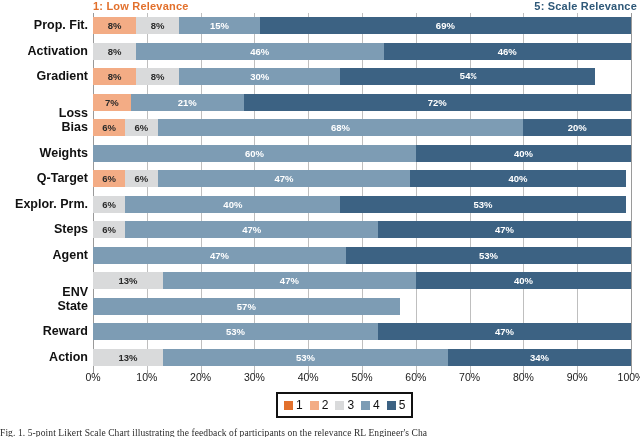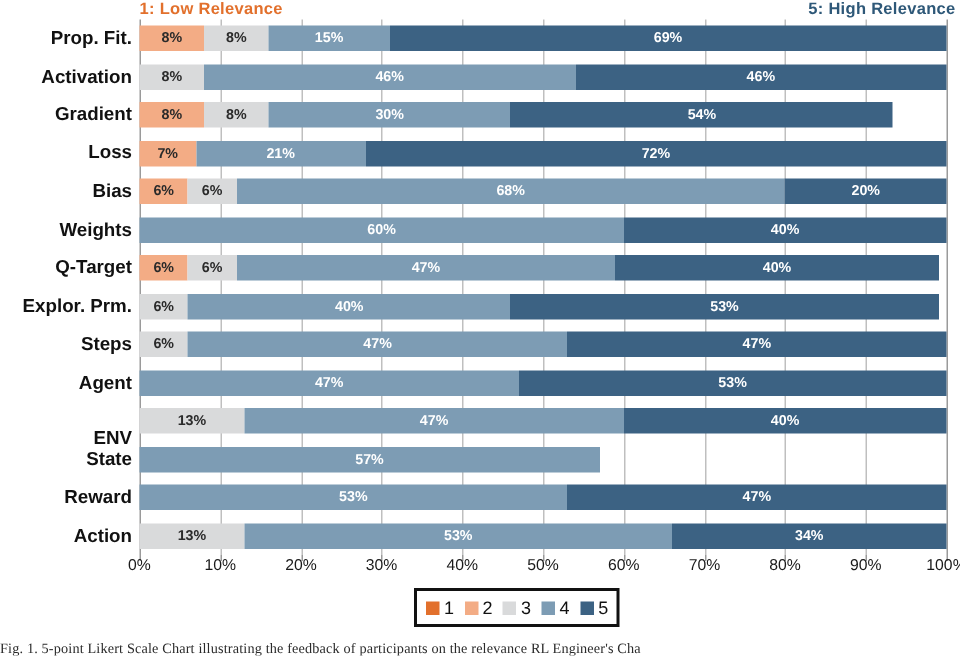--- a/index.html
+++ b/index.html
@@ -89,27 +89,27 @@
     white-space:nowrap;overflow:hidden;
     letter-spacing:.1px;
   }
 </style>
 </head>
 <body>
 
 <div id="figure">
 
   <div class="hdr" id="hdr-low">1:  Low Relevance</div>
-  <div class="hdr" id="hdr-high">5:  High Relevance</div>
+  <div class="hdr" id="hdr-high">5:  Scale Relevance</div>
 
   <div id="ylabels">
       <div class="ylab" style="top: 4.25px;">Prop. Fit.</div>
       <div class="ylab" style="top: 29.75px;">Activation</div>
       <div class="ylab" style="top: 55.25px;">Gradient</div>
-      <div class="ylab" style="top: 80px; margin-left: 32px;">Loss</div>
+      <div class="ylab" style="top: 92px; margin-left: 32px;">Loss</div>
       <div class="ylab" style="top: 106.25px;">Bias</div>
       <div class="ylab" style="top: 131.75px;">Weights</div>
       <div class="ylab" style="top: 157.25px;">Q-Target</div>
       <div class="ylab" style="top: 182.75px; margin-left: 37px;">Explor. Prm.</div>
       <div class="ylab" style="top: 208.25px;">Steps</div>
       <div class="ylab" style="top: 233.75px;">Agent</div>
       <div class="ylab" style="top: 271px;">ENV</div>
       <div class="ylab" style="top: 284.75px;">State</div>
       <div class="ylab" style="top: 310.25px; text-align: right;">Reward</div>
       <div class="ylab" style="top: 335.75px;">Action</div>
@@ -135,21 +135,21 @@
       </div>
       <div class="row" style="top: 29.75px;">
         <div class="seg c3" style="width: 43.04px; background: rgb(217, 218, 219);">8%</div>
         <div class="seg c4" style="width: 247.48px; background: rgb(125, 156, 180);">46%</div>
         <div class="seg c5" style="width: 247.48px; background: rgb(60, 98, 131);">46%</div>
       </div>
       <div class="row" style="top: 55.25px;">
         <div class="seg c2" style="width: 43.04px; background: rgb(243, 172, 133);">8%</div>
         <div class="seg c3" style="width: 43.04px; background: rgb(217, 218, 219);">8%</div>
         <div class="seg c4" style="width: 161.4px; background: rgb(125, 156, 180);">30%</div>
-        <div class="seg c5" style="width: 255px; background: rgb(60, 98, 131);">54%</div>
+        <div class="seg c5" style="width: 255px; background: rgb(60, 98, 131); font-family: Liberation Mono, monospace;">54%</div>
       </div>
       <div class="row" style="top: 80.75px;">
         <div class="seg c2" style="width: 37.66px; background: rgb(243, 172, 133);">7%</div>
         <div class="seg c4" style="width: 112.98px; background: rgb(125, 156, 180);">21%</div>
         <div class="seg c5" style="width: 387.36px; background: rgb(60, 98, 131);">72%</div>
       </div>
       <div class="row" style="top: 106.25px;">
         <div class="seg c2" style="width: 32.28px; background: rgb(243, 172, 133);">6%</div>
         <div class="seg c3" style="width: 32.28px; background: rgb(217, 218, 219);">6%</div>
         <div class="seg c4" style="width: 365.84px; background: rgb(125, 156, 180);">68%</div>

